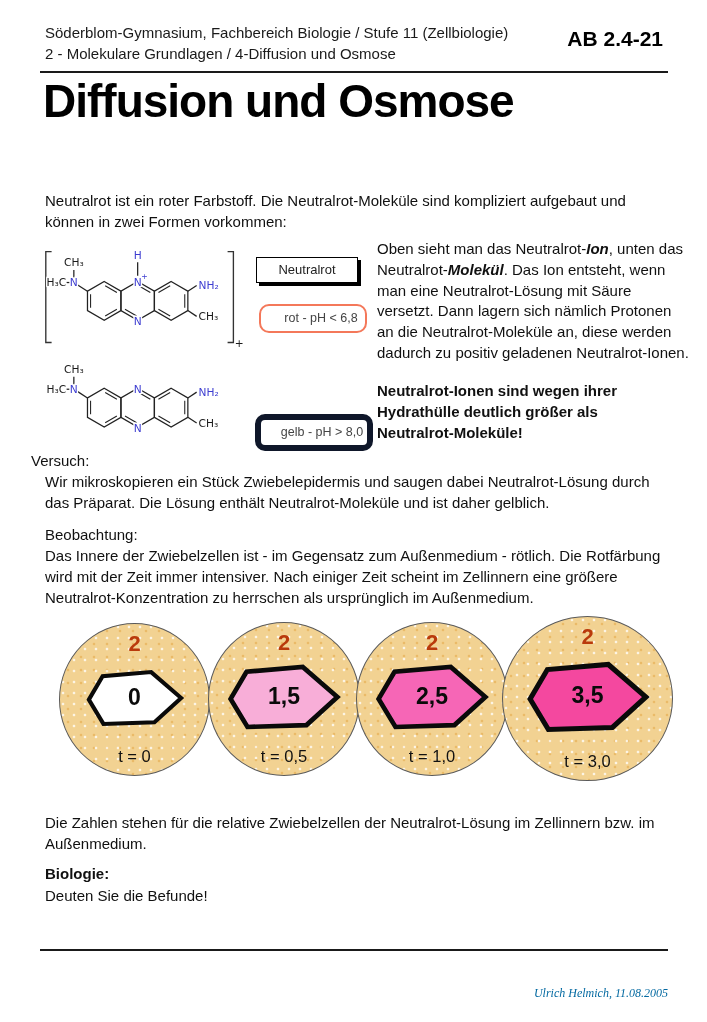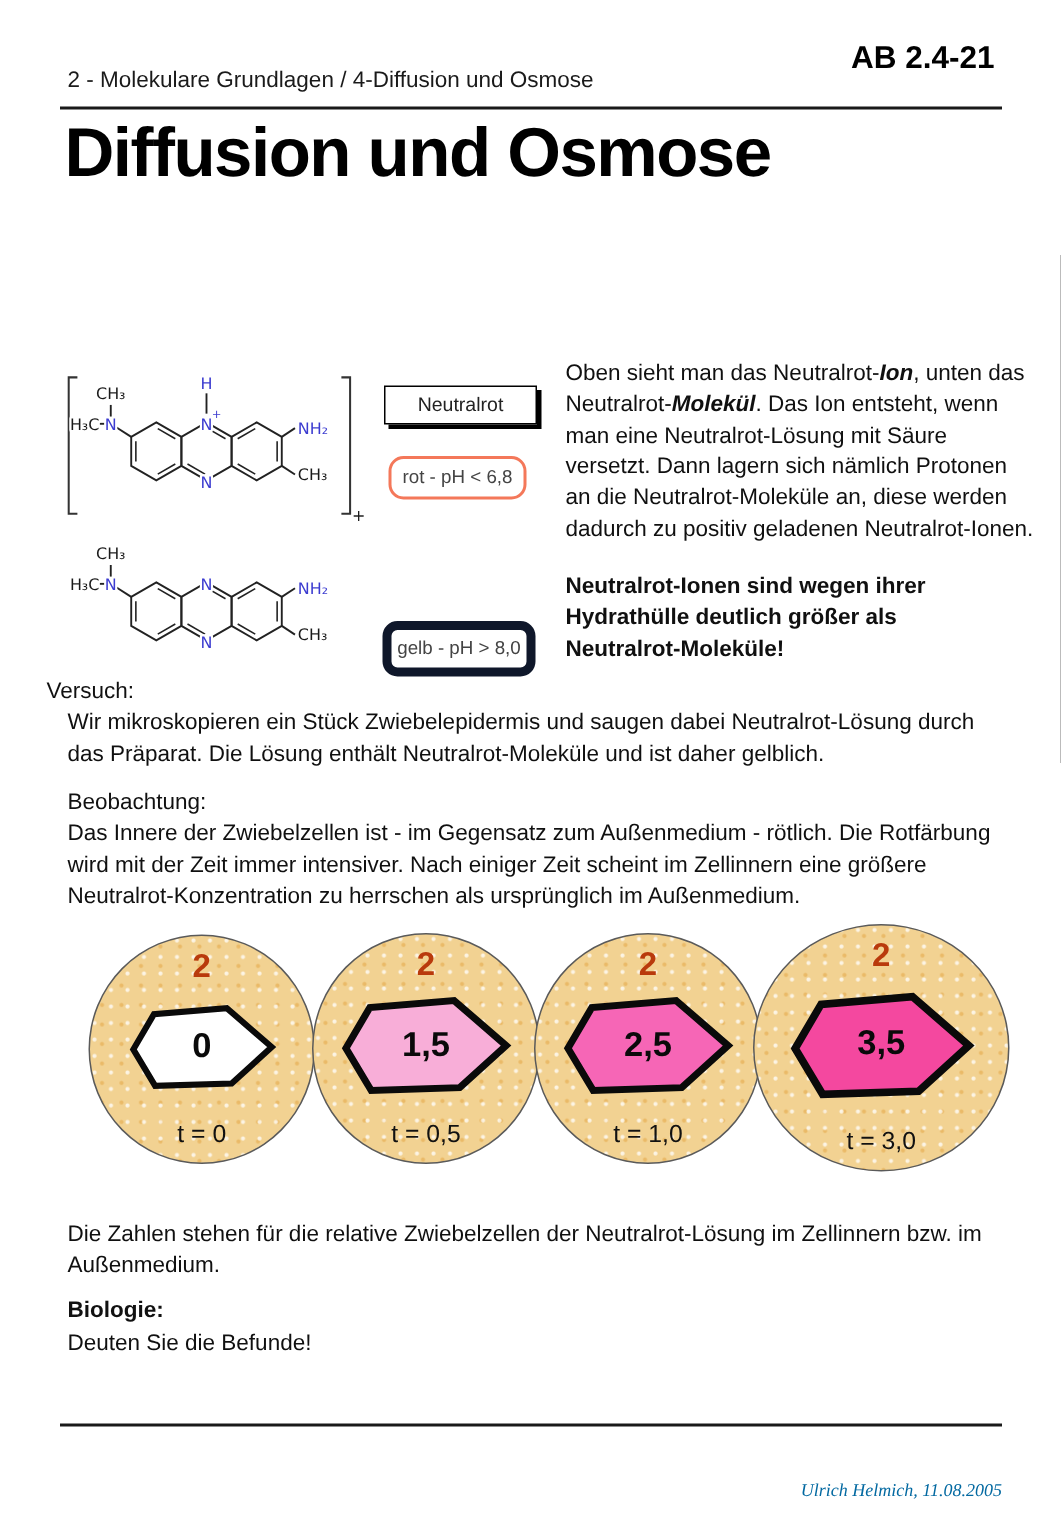--- a/index.html
+++ b/index.html
@@ -42,21 +42,21 @@
            font-family:"DejaVu Sans",sans-serif;font-size:11px;text-anchor:middle;}
   svg text.start{text-anchor:start;}
   svg text.sup{font-size:8px;}
   .atom-blue{fill:#3c3cd0;}
   .atom-black{fill:#1a1a1a;}
   .bond{stroke:#222;stroke-width:1.3;fill:none;}
   .tick{stroke:#222;stroke-width:1.1;}
   .bracket{stroke:#333;stroke-width:1.4;fill:none;}
   #nr-box{top:257px;left:256px;width:100px;height:24px;background:#fff;border:1px solid #000;
           box-shadow:3px 3px 0 0 #000;font-size:13px;line-height:24px;text-align:center;color:#222;}
-  .ph-badge{height:25px;background:#fff;border-radius:10px;font-size:12.5px;line-height:25px;text-align:center;color:#444;}
+  .ph-badge{height:25px;background:#fff;border-radius:10px;font-size:12.5px;line-height:25px;text-align:center;color:#444;padding-left:16px;}
   #ion-badge{top:304px;left:259px;width:88px;border:2px solid #f4785a;}
   #mol-badge{top:414px;left:255px;width:90px;border:6px solid #0f172a;}
   
   .cell{position:absolute;border-radius:50%;border:1px solid #5a5a5a;
         background:
           radial-gradient(circle at 3px 3px, rgba(255,255,255,.75) 1px, transparent 1.7px) 0 0/11px 11px,
           radial-gradient(circle at 8px 7px, rgba(222,150,40,.40) 1px, transparent 1.7px) 0 0/13px 13px,
           #f2d292;}
   #cell1{left:59px;top:623px;width:149px;height:151px;}
   #cell2{left:208px;top:622px;width:150px;height:152px;}
@@ -77,26 +77,28 @@
               font-size:16.5px;color:#111;}
   
   #credit{top:986px;right:39px;font-family:"Liberation Serif",serif;font-style:italic;
           font-size:12px;color:#0369a1;}
 </style>
 </head>
 <body>
 
 <div id="page">
 
+  <div id="hline1" class="abs hline">Söderblom-Gymnasium, Fachbereich Biologie / Stufe 11 (Zellbiologie)</div>
   <div id="hline2" class="abs hline">2 - Molekulare Grundlagen / 4-Diffusion und Osmose</div>
   <div id="abcode" class="abs">AB 2.4-21</div>
   <div id="toprule" class="abs rule"></div>
 
   <h1 id="title" class="abs">Diffusion und Osmose</h1>
 
+  <p id="intro" class="abs body-text">Neutralrot ist ein roter Farbstoff. Die Neutralrot-Moleküle sind kompliziert aufgebaut und können in zwei Formen vorkommen:</p>
 
   <svg id="struct1" class="abs chem-svg" width="205" height="112" viewBox="0 0 212 114">
     <path class="bracket" d="M12,9 h-6 v94 h6"></path>
     <path class="bracket" d="M194,9 h6 v94 h-6"></path>
     <polygon class="bond" points="66.4,40 83.7,50 83.7,70 66.4,80 49.1,70 49.1,50"></polygon>
     <polygon class="bond" points="101,40 118.3,50 118.3,70 101,80 83.7,70 83.7,50"></polygon>
     <polygon class="bond" points="135.6,40 152.9,50 152.9,70 135.6,80 118.3,70 118.3,50"></polygon>
     <line class="tick" x1="67.4" y1="44.3" x2="79.5" y2="51.3"></line>
     <line class="tick" x1="52.3" y1="53" x2="52.3" y2="67"></line>
     <line class="tick" x1="67.4" y1="75.7" x2="79.5" y2="68.7"></line>

